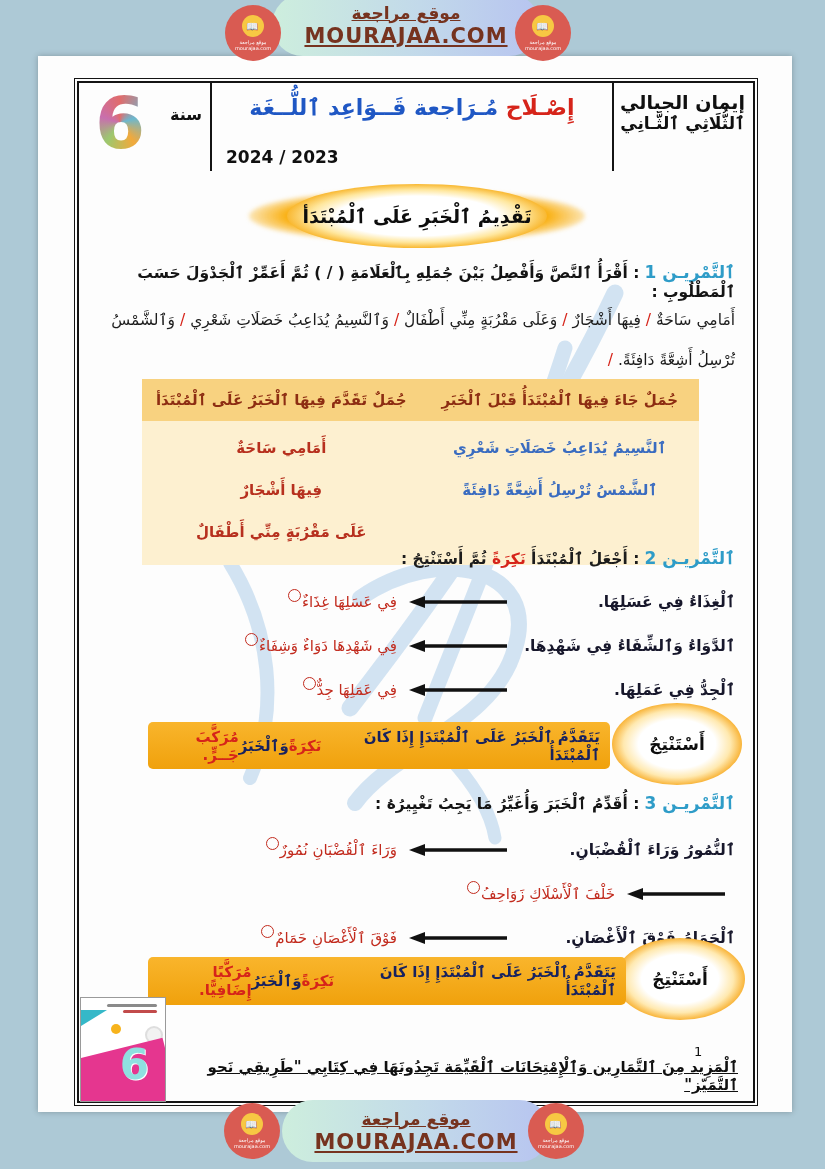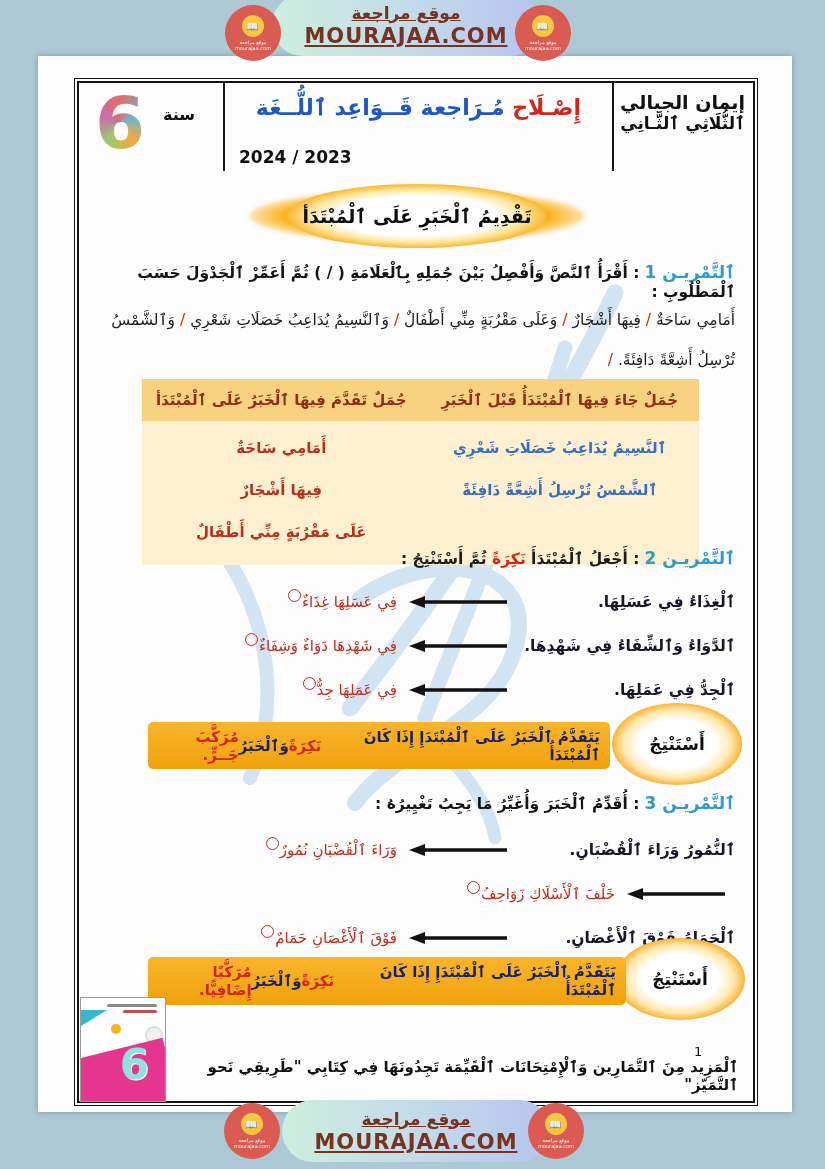--- a/index.html
+++ b/index.html
@@ -26,29 +26,29 @@
     display:flex;flex-direction:column;align-items:center;justify-content:center;}
   .badge-book{width:22px;height:22px;border-radius:50%;background:#f7c843;display:flex;align-items:center;justify-content:center;
     color:#8a5a00;font-size:10px;font-weight:bold;}
   .badge-line1{font-size:5px;color:#fff;margin-top:2px;}
   .badge-line2{font-size:5px;color:#fff;}
   
   .hdr{position:absolute;left:77px;top:81px;width:678px;height:90px;display:flex;z-index:4;}
   .hdr-teacher{width:143px;border-left:2px solid #141414;box-sizing:border-box;padding:10px 10px 0 4px;text-align:right;}
   .hdr-teacher .t1{font-size:19px;font-weight:bold;color:#101010;}
   .hdr-teacher .t2{font-size:17px;font-weight:bold;color:#101010;}
-  .hdr-mid{flex:1;position:relative;border-left:2px solid #141414;box-sizing:border-box;text-align:center;padding-top:14px;margin-left:13px;}
+  .hdr-mid{flex:1;position:relative;border-left:2px solid #141414;box-sizing:border-box;text-align:center;padding-top:14px;}
   .hdr-mid .subject{font-size:22px;font-weight:bold;}
   .hdr-year{position:absolute;left:14px;bottom:4px;font-size:17px;font-weight:bold;color:#101010;direction:ltr;}
   .hdr-grade{width:133px;position:relative;}
   .grade-six{position:absolute;left:18px;top:0px;font-size:72px;font-weight:800;line-height:84px;
     background:conic-gradient(#e06c6c,#6bb8cf,#f2a javascript;);
     background:conic-gradient(#e06c6c,#6bb8cf,#f2a93b,#9cc86f,#c86fae,#e06c6c);
     -webkit-background-clip:text;background-clip:text;color:transparent;}
-  .grade-label{position:absolute;right:15px;top:24px;font-size:16px;font-weight:bold;color:#101010;}
+  .grade-label{position:absolute;right:8px;top:24px;font-size:16px;font-weight:bold;color:#101010;}
   
   .title-oval{position:absolute;left:287px;top:184px;width:260px;height:64px;z-index:4;
     display:flex;align-items:center;justify-content:center;}
   .title-oval::before{content:"";position:absolute;left:-38px;right:-38px;top:6px;bottom:6px;border-radius:50%;
     background:radial-gradient(ellipse at center,#f9b013 55%,rgba(249,176,19,0) 78%);filter:blur(2px);}
   .title-oval::after{content:"";position:absolute;inset:0;border-radius:50%;
     background:radial-gradient(ellipse at center,#ffffff 44%,#ffe79e 58%,#f7ac15 74%,rgba(247,172,21,0) 84%);}
   .title-oval span{position:relative;z-index:2;font-size:19px;font-weight:bold;color:#0d0d0d;}
   
   .ex-block{position:absolute;left:85px;width:650px;z-index:4;text-align:right;}
@@ -81,21 +81,21 @@
   .concl-box{position:absolute;z-index:4;background:linear-gradient(180deg,#f9b52c,#f0a10c);
     border-radius:5px;display:flex;align-items:center;justify-content:center;
     font-weight:bold;font-size:15px;padding:0 10px;box-sizing:border-box;}
   .concl-badge{position:absolute;z-index:4;width:130px;height:82px;display:flex;align-items:center;justify-content:center;}
   .concl-badge::before{content:"";position:absolute;inset:0;border-radius:50%;
     background:radial-gradient(ellipse at center,#ffffff 42%,#ffe9b0 58%,#f7a71b 74%,rgba(247,167,27,0) 84%);}
   .concl-badge span{position:relative;z-index:2;font-size:17px;font-weight:bold;color:#0d0d0d;}
   
   .page-num{position:absolute;left:694px;top:1044px;z-index:4;font-size:13px;color:#111;direction:ltr;}
   .footer-note{position:absolute;left:168px;top:1058px;width:570px;z-index:4;text-align:right;
-    font-size:15px;font-weight:bold;color:#101010;}
+    font-size:15px;font-weight:bold;color:#101010;text-decoration:underline;}
   .book-cover{position:absolute;left:80px;top:997px;width:84px;height:103px;background:#fff;
     border:1px solid #9a9a9a;z-index:4;overflow:hidden;}
   .cover-line{position:absolute;right:8px;height:3px;background:#8a8a8a;border-radius:2px;}
   .cover-tri{position:absolute;left:0;top:12px;width:0;height:0;border-top:16px solid #35b8c8;border-right:26px solid transparent;}
   .cover-sun{position:absolute;left:30px;top:26px;width:10px;height:10px;border-radius:50%;background:#f7b31c;}
   .cover-pink{position:absolute;left:-10px;bottom:-14px;width:120%;height:66px;background:#e5368f;transform:rotate(-14deg);}
   .cover-six{position:absolute;right:16px;bottom:12px;font-size:42px;font-weight:800;color:#8fe0e0;z-index:2;
     text-shadow:1px 1px 0 #ffffff;}
   .cover-burst{position:absolute;right:4px;top:30px;width:14px;height:14px;background:#f2f2f2;border-radius:50%;
     box-shadow:0 0 0 2px #dedede;}

